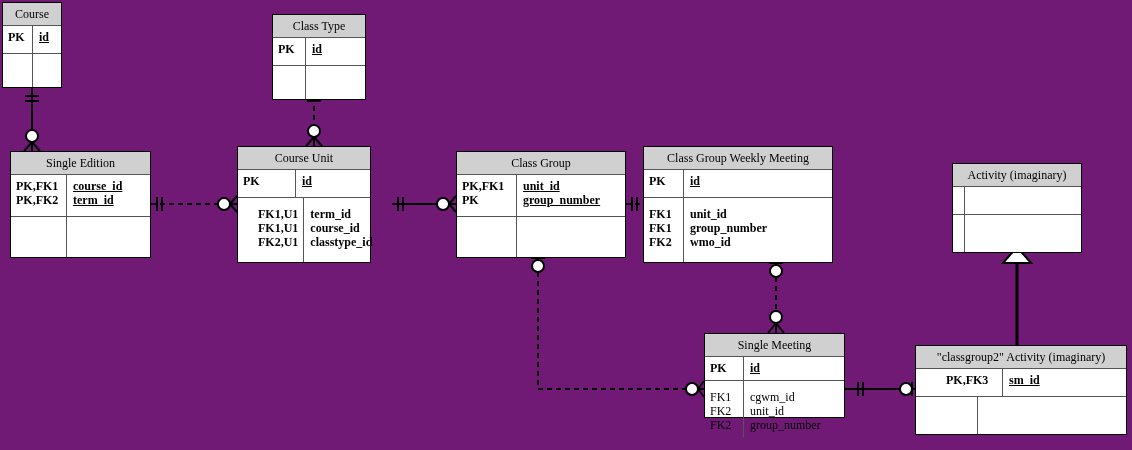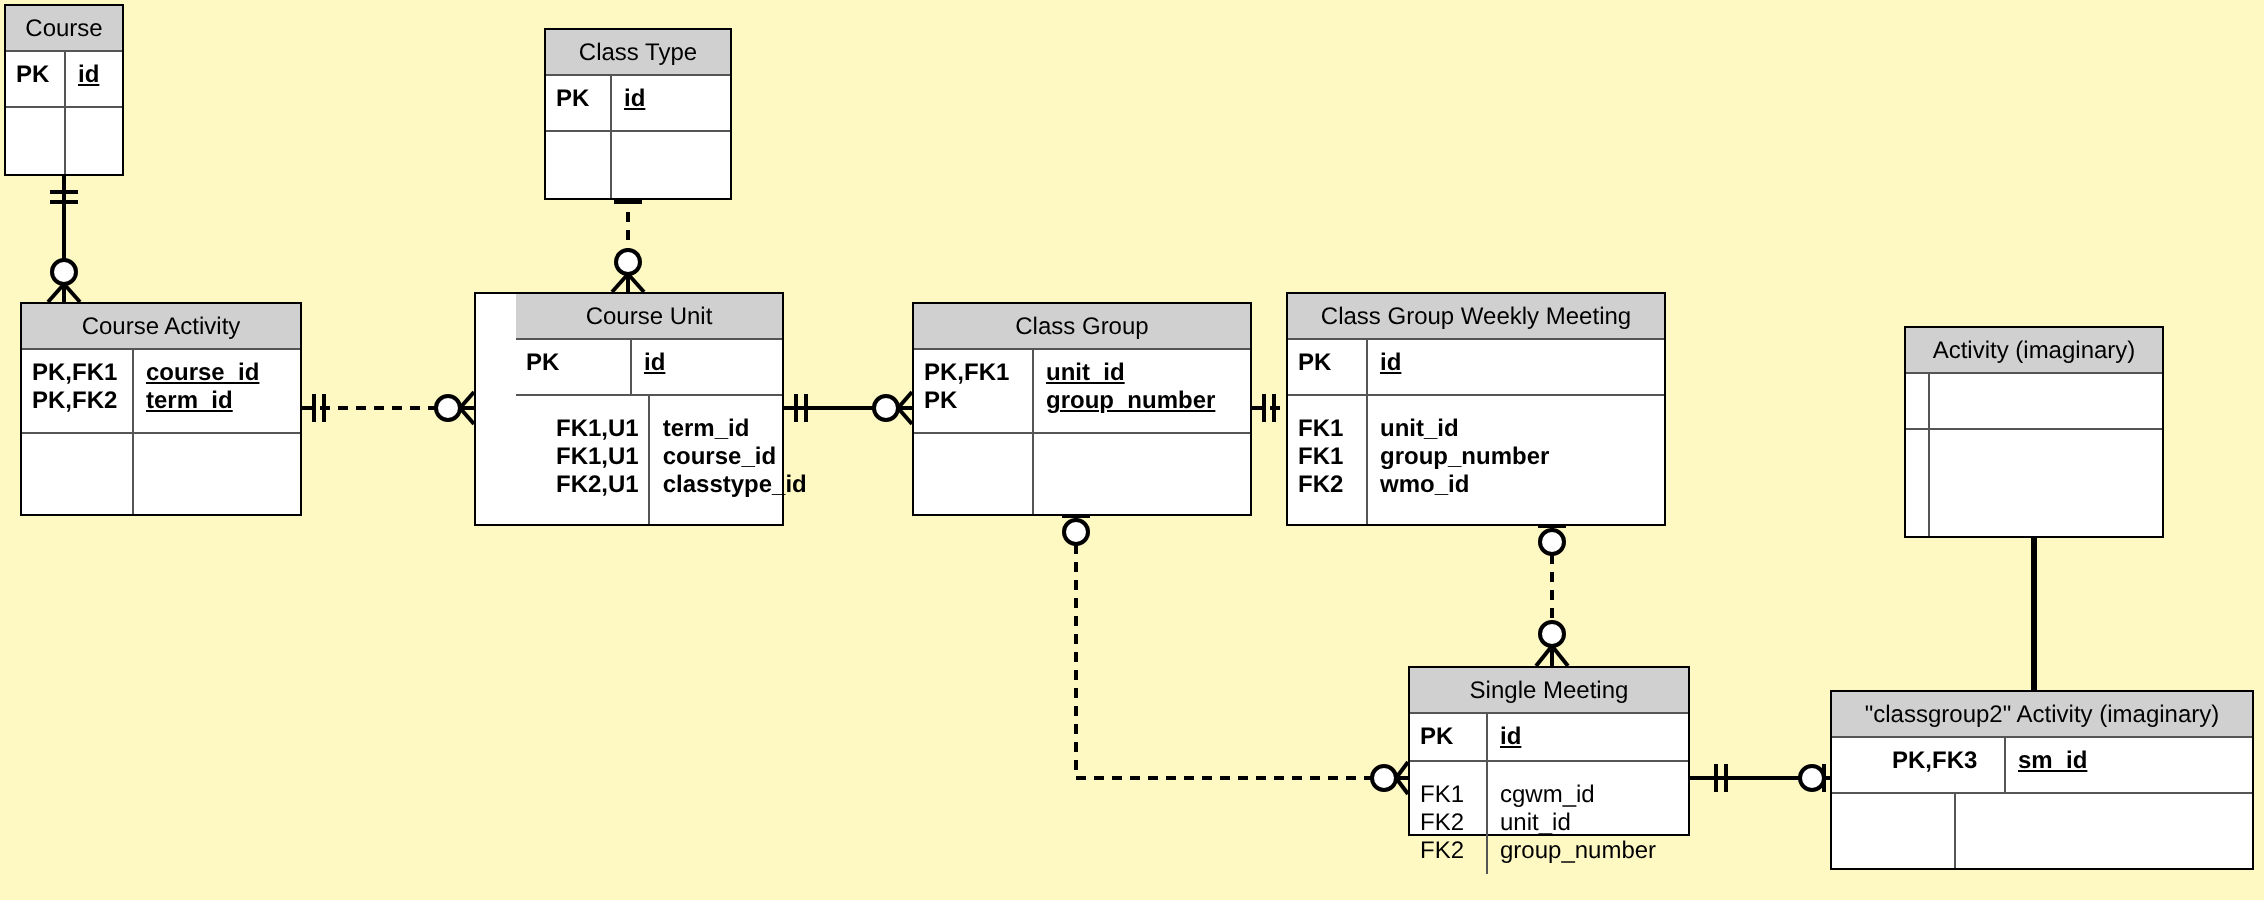--- a/index.html
+++ b/index.html
@@ -4,22 +4,22 @@
 <style>
   html, body {
     margin: 0;
     padding: 0;
     background: #ffffff;
   }
   #canvas {
     position: relative;
     width: 1132px;
     height: 450px;
-    background: #fef9c3;
-    font-family: Liberation Sans, sans-serif;
+    background: #701a75;
+    font-family: Liberation Serif, serif;
     overflow: hidden;
   }
   #edges {
     position: absolute;
     left: 0; top: 0;
     width: 1132px;
     height: 450px;
     pointer-events: none;
   }
   .entity {
@@ -195,38 +195,38 @@
         <span class="row-line u">id</span>
       </div>
     </div>
     <div class="ent-section empty-sec" style="flex:1 1 auto;">
       <div class="col-key" style="width:33px;"></div>
       <div class="col-attr"></div>
     </div>
   </div>
 
   <div class="entity" style="left:10px; top:151px; width:141px; height:107px;">
-    <div class="ent-title">Course Activity</div>
+    <div class="ent-title">Single Edition</div>
     <div class="ent-section sec-pk bold" style="height:42px;">
       <div class="col-key" style="width:56px;">
         <span class="row-line">PK,FK1</span>
         <span class="row-line">PK,FK2</span>
       </div>
       <div class="col-attr">
         <span class="row-line u">course_id</span>
         <span class="row-line u">term_id</span>
       </div>
     </div>
     <div class="ent-section empty-sec" style="flex:1 1 auto;">
       <div class="col-key" style="width:56px;"></div>
       <div class="col-attr"></div>
     </div>
   </div>
 
-  <div class="entity" style="left:237px; top:146px; width:155px; height:117px;padding-left:20px;">
+  <div class="entity" style="left:237px; top:146px; width:134px; height:117px;">
     <div class="ent-title">Course Unit</div>
     <div class="ent-section sec-pk bold" style="height:28px;">
       <div class="col-key" style="width:58px;">
         <span class="row-line">PK</span>
       </div>
       <div class="col-attr">
         <span class="row-line u">id</span>
       </div>
     </div>
     <div class="ent-section bold" style="flex:1 1 auto;margin-left:15px;">
@@ -278,21 +278,21 @@
         <span class="row-line">FK2</span>
       </div>
       <div class="col-attr" style="padding-top:9px;">
         <span class="row-line">unit_id</span>
         <span class="row-line">group_number</span>
         <span class="row-line">wmo_id</span>
       </div>
     </div>
   </div>
 
-  <div class="entity" style="left:952px; top:163px; width:130px; height:106px;">
+  <div class="entity" style="left:952px; top:163px; width:130px; height:90px;">
     <div class="ent-title">Activity (imaginary)</div>
     <div class="ent-section sec-pk" style="height:28px;">
       <div class="col-key" style="width:12px;"></div>
       <div class="col-attr"></div>
     </div>
     <div class="ent-section empty-sec" style="flex:1 1 auto;">
       <div class="col-key" style="width:12px;"></div>
       <div class="col-attr"></div>
     </div>
   </div>

